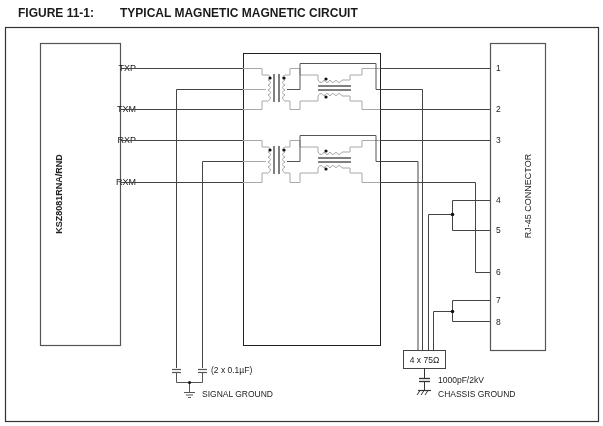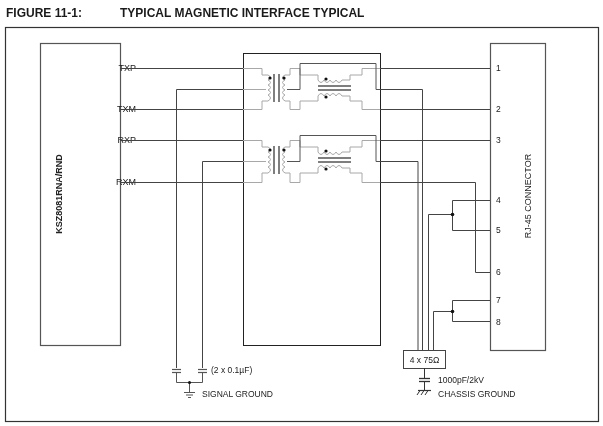--- a/index.html
+++ b/index.html
@@ -1,30 +1,30 @@
 <!DOCTYPE html>
 <html><head>
 <meta charset="utf-8">
 <style>
   html, body { margin: 0; padding: 0; background: #ffffff; }
   body { width: 603px; height: 426px; position: relative; overflow: hidden; font-family: "Liberation Sans", sans-serif; }
   .fig-header { position: absolute; top: 6px; left: 6px; font-weight: bold; font-size: 12px; color: #1a1a1a; white-space: nowrap; }
-  .fig-num { position: absolute; left: 0; top: 0; }
+  .fig-num { position: absolute; left: 12px; top: 0; }
   .fig-title { position: absolute; left: 114px; top: 0; }
   svg { position: absolute; left: 0; top: 0; }
   .lbl { font-family: "Liberation Sans", sans-serif; font-size: 9px; fill: #222; }
   .pinlbl { font-family: "Liberation Sans", sans-serif; font-size: 8.5px; fill: #222; }
   .bold { font-weight: bold; }
 </style>
 </head>
 <body>
 
 <div class="fig-header">
   <span class="fig-num">FIGURE 11-1:</span>
-  <span class="fig-title">TYPICAL MAGNETIC INTERFACE TYPICAL</span>
+  <span class="fig-title">TYPICAL MAGNETIC MAGNETIC CIRCUIT</span>
 </div>
 
 <svg width="603" height="426" viewBox="0 0 603 426">
 
   <rect x="5.5" y="27.5" width="593" height="394" fill="none" stroke="#333" stroke-width="1.2"></rect>
 
   <g>
     <rect x="40.5" y="43.5" width="80" height="302" fill="none" stroke="#555" stroke-width="1.2"></rect>
     <text class="lbl bold" transform="translate(62,194) rotate(-90)" text-anchor="middle">KSZ8081RNA/RND</text>
     <text class="lbl" x="136" y="71" text-anchor="end">TXP</text>

